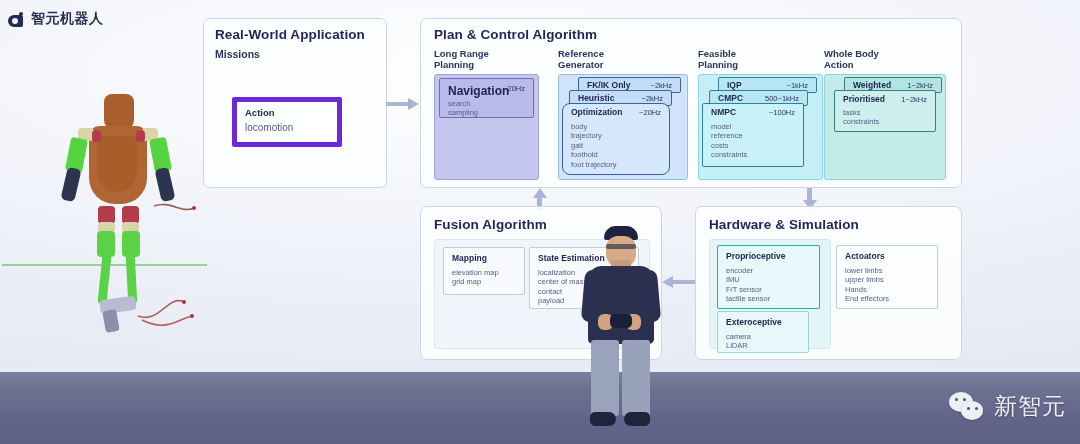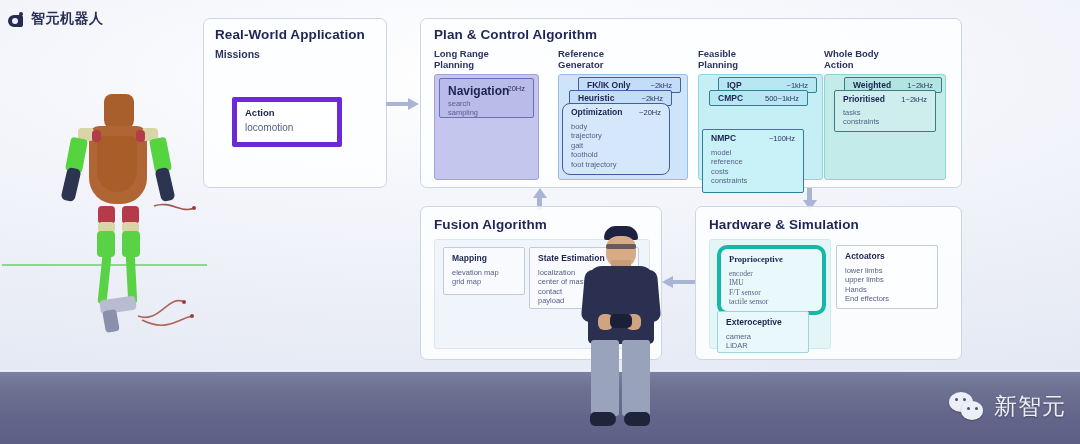--- a/index.html
+++ b/index.html
@@ -197,21 +197,21 @@
     </div>
     <div class="bigbox" style="left:277px;top:55px;width:123px;height:104px;background:#c5eef5;border:1px solid #8fd6e4;"></div>
     <div class="plainlist" style="left:297px;top:58px;width:97px;height:14px;border:1px solid #2f7f96;background:#b6e7f2;border-radius:2px;">
       <span class="ttl" style="font-size:8.5px;top:2px;">IQP</span>
       <span class="hz" style="font-size:7.5px;top:3px;">~1kHz</span>
     </div>
     <div class="plainlist" style="left:288px;top:71px;width:97px;height:14px;border:1px solid #2f7f96;background:#b6e7f2;border-radius:2px;">
       <span class="ttl" style="font-size:8.5px;top:2px;">CMPC</span>
       <span class="hz" style="font-size:7.5px;top:3px;">500~1kHz</span>
     </div>
-    <div class="plainlist" style="left:281px;top:84px;width:100px;height:62px;border:1px solid #2f7f96;background:#c9f1f8;border-radius:2px;margin-top:26px;">
+    <div class="plainlist" style="left:281px;top:84px;width:100px;height:62px;border:1px solid #2f7f96;background:#c9f1f8;border-radius:2px;">
       <span class="ttl" style="font-size:8.5px;top:3px;">NMPC</span>
       <span class="hz" style="font-size:7.5px;top:4px;">~100Hz</span>
       <ul style="font-size:7.5px;top:18px;color:#3f5c72;">
         <li>model</li>
         <li>reference</li>
         <li>costs</li>
         <li>constraints</li>
       </ul>
     </div>
 
@@ -267,21 +267,21 @@
   </div>
 
   <div class="arrow" style="left:662px;top:276px;width:33px;height:12px;">
     <div class="ah-shaft" style="left:10px;top:4px;width:23px;height:4px;"></div>
     <div class="ah-head" style="left:0;top:0;border-right:11px solid #aab4d4;border-top:6px solid transparent;border-bottom:6px solid transparent;"></div>
   </div>
 
   <div class="panel" style="left:695px;top:206px;width:265px;height:152px;">
     <div class="panel-title" style="left:13px;top:10px;font-size:13.5px;">Hardware &amp; Simulation</div>
     <div class="bigbox" style="left:13px;top:32px;width:120px;height:108px;background:#e3f5f7;border:1px solid #cfeaef;"></div>
-    <div class="plainlist" style="left:21px;top:38px;width:101px;height:62px;border:4px solid #14b8a6;background:#e9f8fa;border-radius:10px;font-family:Liberation Serif, serif;">
+    <div class="plainlist" style="left:21px;top:38px;width:101px;height:62px;border:1px solid #14b8a6;background:#e9f8fa;border-radius:2px;">
       <span class="ttl" style="font-size:8.5px;">Proprioceptive</span>
       <ul style="font-size:7.5px;">
         <li>encoder</li>
         <li>IMU</li>
         <li>F/T sensor</li>
         <li>tactile sensor</li>
       </ul>
     </div>
     <div class="plainlist" style="left:140px;top:38px;width:100px;height:62px;border:1px solid #c2cbdd;background:rgba(255,255,255,.5);border-radius:2px;">
       <span class="ttl" style="font-size:8.5px;">Actoators</span>

